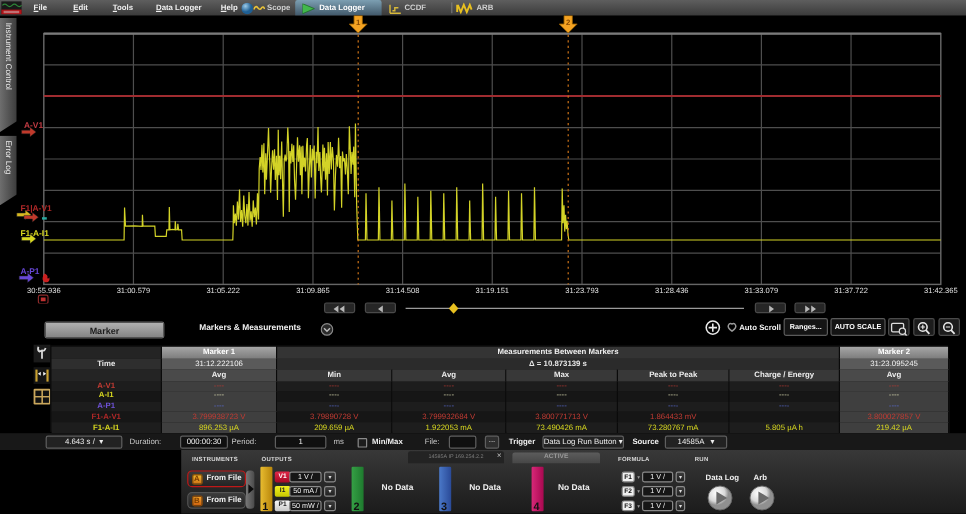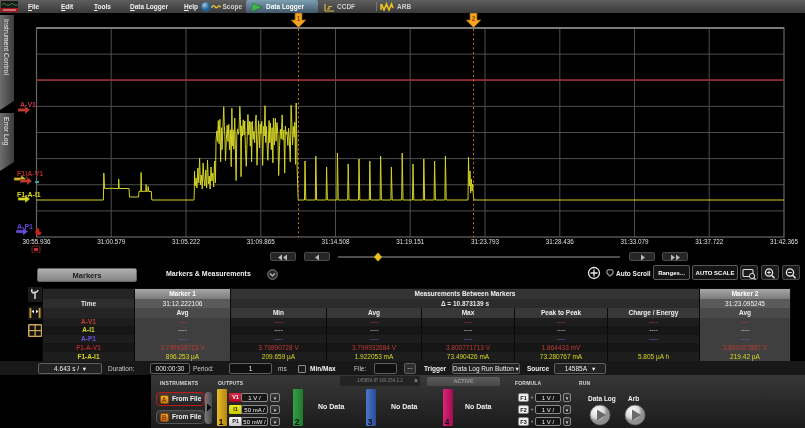--- a/index.html
+++ b/index.html
@@ -166,21 +166,21 @@
       <line x1="1" y1="5" x2="283" y2="5" stroke="#9a9a9a" stroke-width="1.2"></line>
       <path d="M41,0.5 L45,5 L41,9.5 L37,5 Z" fill="#e8c020"></path>
     </svg>
 <div class="sbtn" style="left:629px"><svg width="7" height="7" style="margin-top:0.5px">
         <path d="M2,0.5 L6,3.5 L2,6.5 Z" fill="#b8b8b8"></path>
       </svg></div>
 <div class="sbtn" style="left:662px"><svg width="12" height="7" style="margin-top:0.5px">
         <path d="M2,0.5 L6,3.5 L2,6.5 Z M7,0.5 L11,3.5 L7,6.5 Z" fill="#b8b8b8"></path>
       </svg></div>
 
-<div class="abs" id="stoppedbtn">Markers</div>
+<div class="abs" id="stoppedbtn">Marker</div>
 <div class="abs" style="left:166px;top:270px;color:#f0f0f0;font-size:7px;font-weight:bold">Markers &amp; Measurements</div>
 <svg class="abs" style="left:267px;top:269px" width="11" height="11">
       <circle cx="5.5" cy="5.5" r="4.8" fill="#2a2a2a" stroke="#888" stroke-width="1"></circle>
       <path d="M3,4.5 L5.5,7 L8,4.5" stroke="#bbb" fill="none" stroke-width="1.2"></path>
     </svg>
 <svg class="abs" style="left:587px;top:266px" width="14" height="14">
       <circle cx="7" cy="7" r="5.5" fill="none" stroke="#e8e8e8" stroke-width="1.3"></circle>
       <path d="M7,3.5 L7,10.5 M3.5,7 L10.5,7" stroke="#e8e8e8" stroke-width="1.3"></path>
     </svg>
 <svg class="abs" style="left:605px;top:268px" width="11" height="10">

